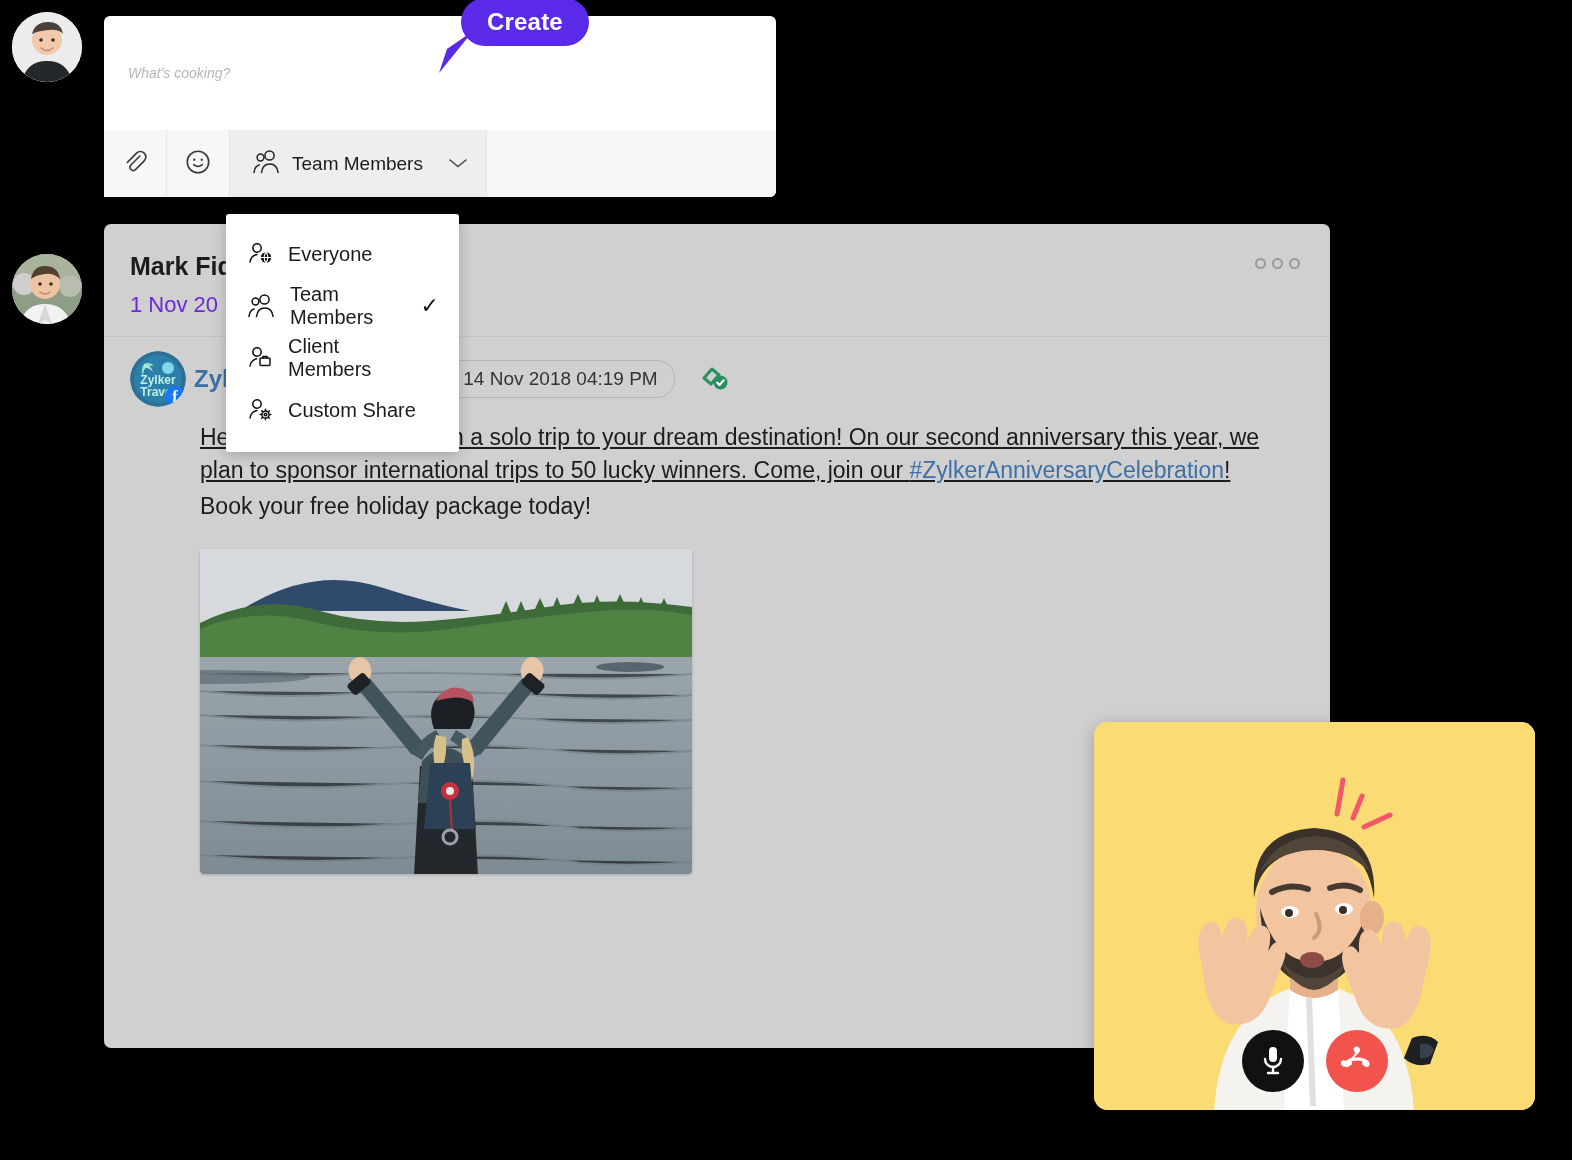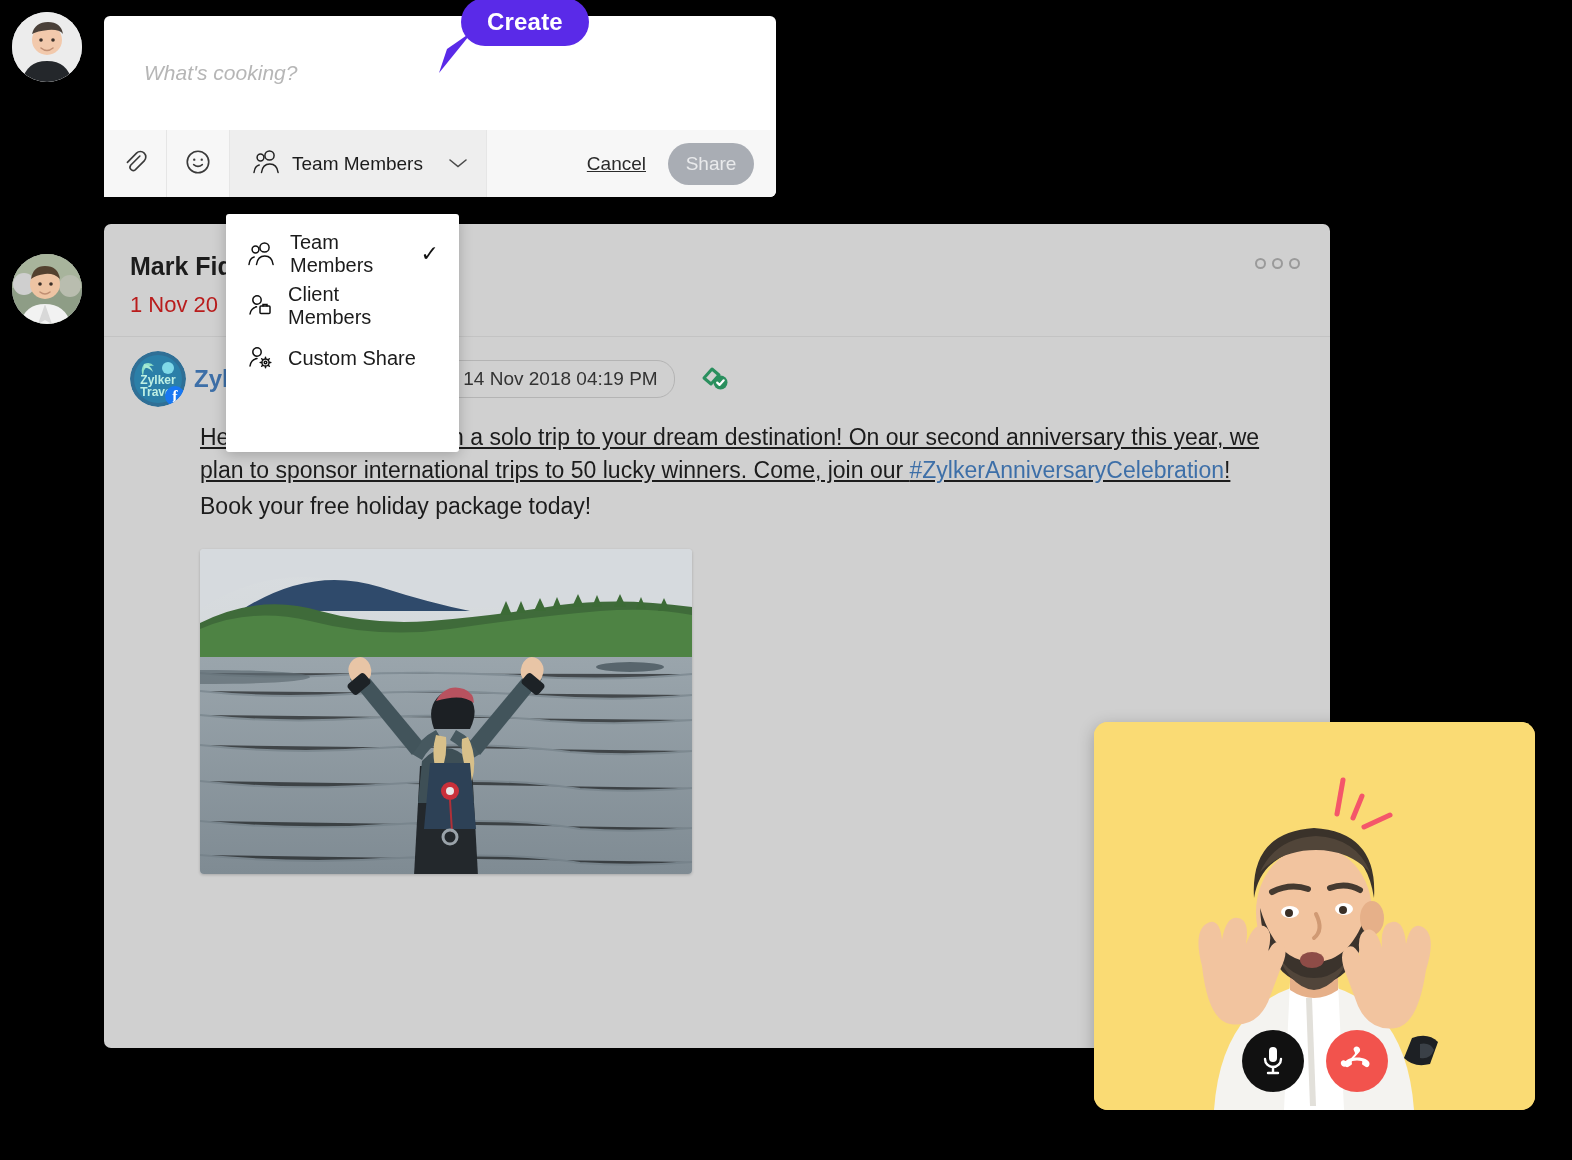--- a/index.html
+++ b/index.html
@@ -21,25 +21,25 @@
     position:absolute;left:104px;top:16px;width:672px;height:181px;
     background:#ffffff;border-radius:6px;
     box-shadow:0 1px 3px rgba(0,0,0,.18);
   }
   .composer-tail{
     position:absolute;left:90px;top:40px;width:0;height:0;
     border-top:13px solid transparent;border-bottom:13px solid transparent;
     border-right:16px solid #ffffff;
   }
   .composer-input{
-    position:absolute;left:16px;top:0;right:0;height:114px;
+    position:absolute;left:0;top:0;right:0;height:114px;
     border:none;outline:none;background:transparent;
     padding:22px 24px;box-sizing:border-box;
     font-family:"Liberation Sans", sans-serif;
-    font-size:21px;font-style:italic;color:#2b2b2b;
+    font-size:14px;font-style:italic;color:#2b2b2b;
     border-radius:6px 6px 0 0;
   }
   .composer-input::placeholder{color:#b6b6b6;font-style:italic;}
   .composer-bar{
     position:absolute;left:0;right:0;top:114px;height:67px;
     background:#f7f7f7;border-radius:0 0 6px 6px;
     display:flex;align-items:stretch;
   }
   .tool-btn{
     width:62px;display:flex;align-items:center;justify-content:center;
@@ -92,21 +92,21 @@
 
   
   .post-card{
     position:absolute;left:104px;top:224px;width:1226px;height:824px;
     background:#d0d0d0;border-radius:7px;box-shadow:0 1px 4px rgba(0,0,0,.14);
     overflow:hidden;
   }
   .post-head{padding:28px 30px 0 26px;position:relative;height:112px;box-sizing:border-box;}
   .post-author{font-size:25px;font-weight:bold;color:#1c1c1c;}
   .post-meta{display:flex;align-items:center;gap:14px;margin-top:10px;}
-  .post-date{font-size:22px;color:#b91c1c;}
+  .post-date{font-size:22px;color:#6d28d9;}
   .post-more{
     position:absolute;right:30px;top:34px;display:flex;gap:6px;align-items:center;
     cursor:pointer;
   }
   .post-more i{
     display:block;width:11px;height:11px;border-radius:50%;
     border:2px solid #9a9a9a;box-sizing:border-box;
   }
   .post-divider{height:1px;background:#c3c3c3;margin:0 0 0 0;}
 
@@ -206,24 +206,20 @@
           </svg>
         </span>
         <span class="audience-label">Team Members</span>
         <span style="margin-left:14px;">
           <svg width="20" height="12" viewBox="0 0 20 12" fill="none" stroke="#4a4a4a" stroke-width="1.6" stroke-linecap="round">
             <path d="M2 3 L10 9.5 L18 3"></path>
           </svg>
         </span>
       </div>
 
-      <div class="composer-actions">
-        <button class="cancel-link">Cancel</button>
-        <button class="share-btn">Share</button>
-      </div>
     </div>
   </div>
 
   <div class="create-arrow">
     <svg width="50" height="45" viewBox="0 0 50 45">
       <path d="M40 0 L6 42 L14 18 Z" fill="#5a2ae8"></path>
     </svg>
   </div>
   <div class="create-tip">Create</div>
 
@@ -362,20 +358,32 @@
       <circle cx="28" cy="30" r="1.8" fill="#3a2f28"></circle>
       <circle cx="39" cy="30" r="1.8" fill="#3a2f28"></circle>
       <path d="M28 38 q5 4 10 0" stroke="#c08f73" stroke-width="1.6" fill="none" stroke-linecap="round"></path>
       <path d="M8 70 q5 -20 25 -20 q20 0 26 20z" fill="#f2f2f2"></path>
       <path d="M33 50 l-7 20 l7 -4 l7 4z" fill="#d8d8d8"></path>
     </svg>
   </div>
 
   <div class="dropdown">
 
+    <div class="dd-item">
+      <span style="display:flex;">
+        <svg width="28" height="28" viewBox="0 0 28 28" fill="none" stroke="#111" stroke-width="1.5" stroke-linecap="round">
+          <circle cx="11" cy="8" r="4.2"></circle>
+          <path d="M4 22q1-6.5 7-7.5"></path>
+          <circle cx="20" cy="17.5" r="5.2" fill="#111" stroke="none"></circle>
+          <path d="M15 17.5h10M20 12.3c2.4 2.6 2.4 7.8 0 10.4M20 12.3c-2.4 2.6-2.4 7.8 0 10.4" stroke="#fff" stroke-width="1.1"></path>
+        </svg>
+      </span>
+      <span class="dd-label">Everyone</span>
+      <span class="dd-check"></span>
+    </div>
 
     <div class="dd-item">
       <span style="display:flex;">
         <svg width="30" height="28" viewBox="0 0 30 28" fill="none" stroke="#111" stroke-width="1.5" stroke-linecap="round">
           <circle cx="18.5" cy="7.5" r="4.6"></circle>
           <circle cx="9.5" cy="9.5" r="3.4"></circle>
           <path d="M10.5 24.5q1.2-8.4 8.3-8.4t8.3 8.4"></path>
           <path d="M3 24.5q.6-6.4 5.2-7.6"></path>
         </svg>
       </span>

